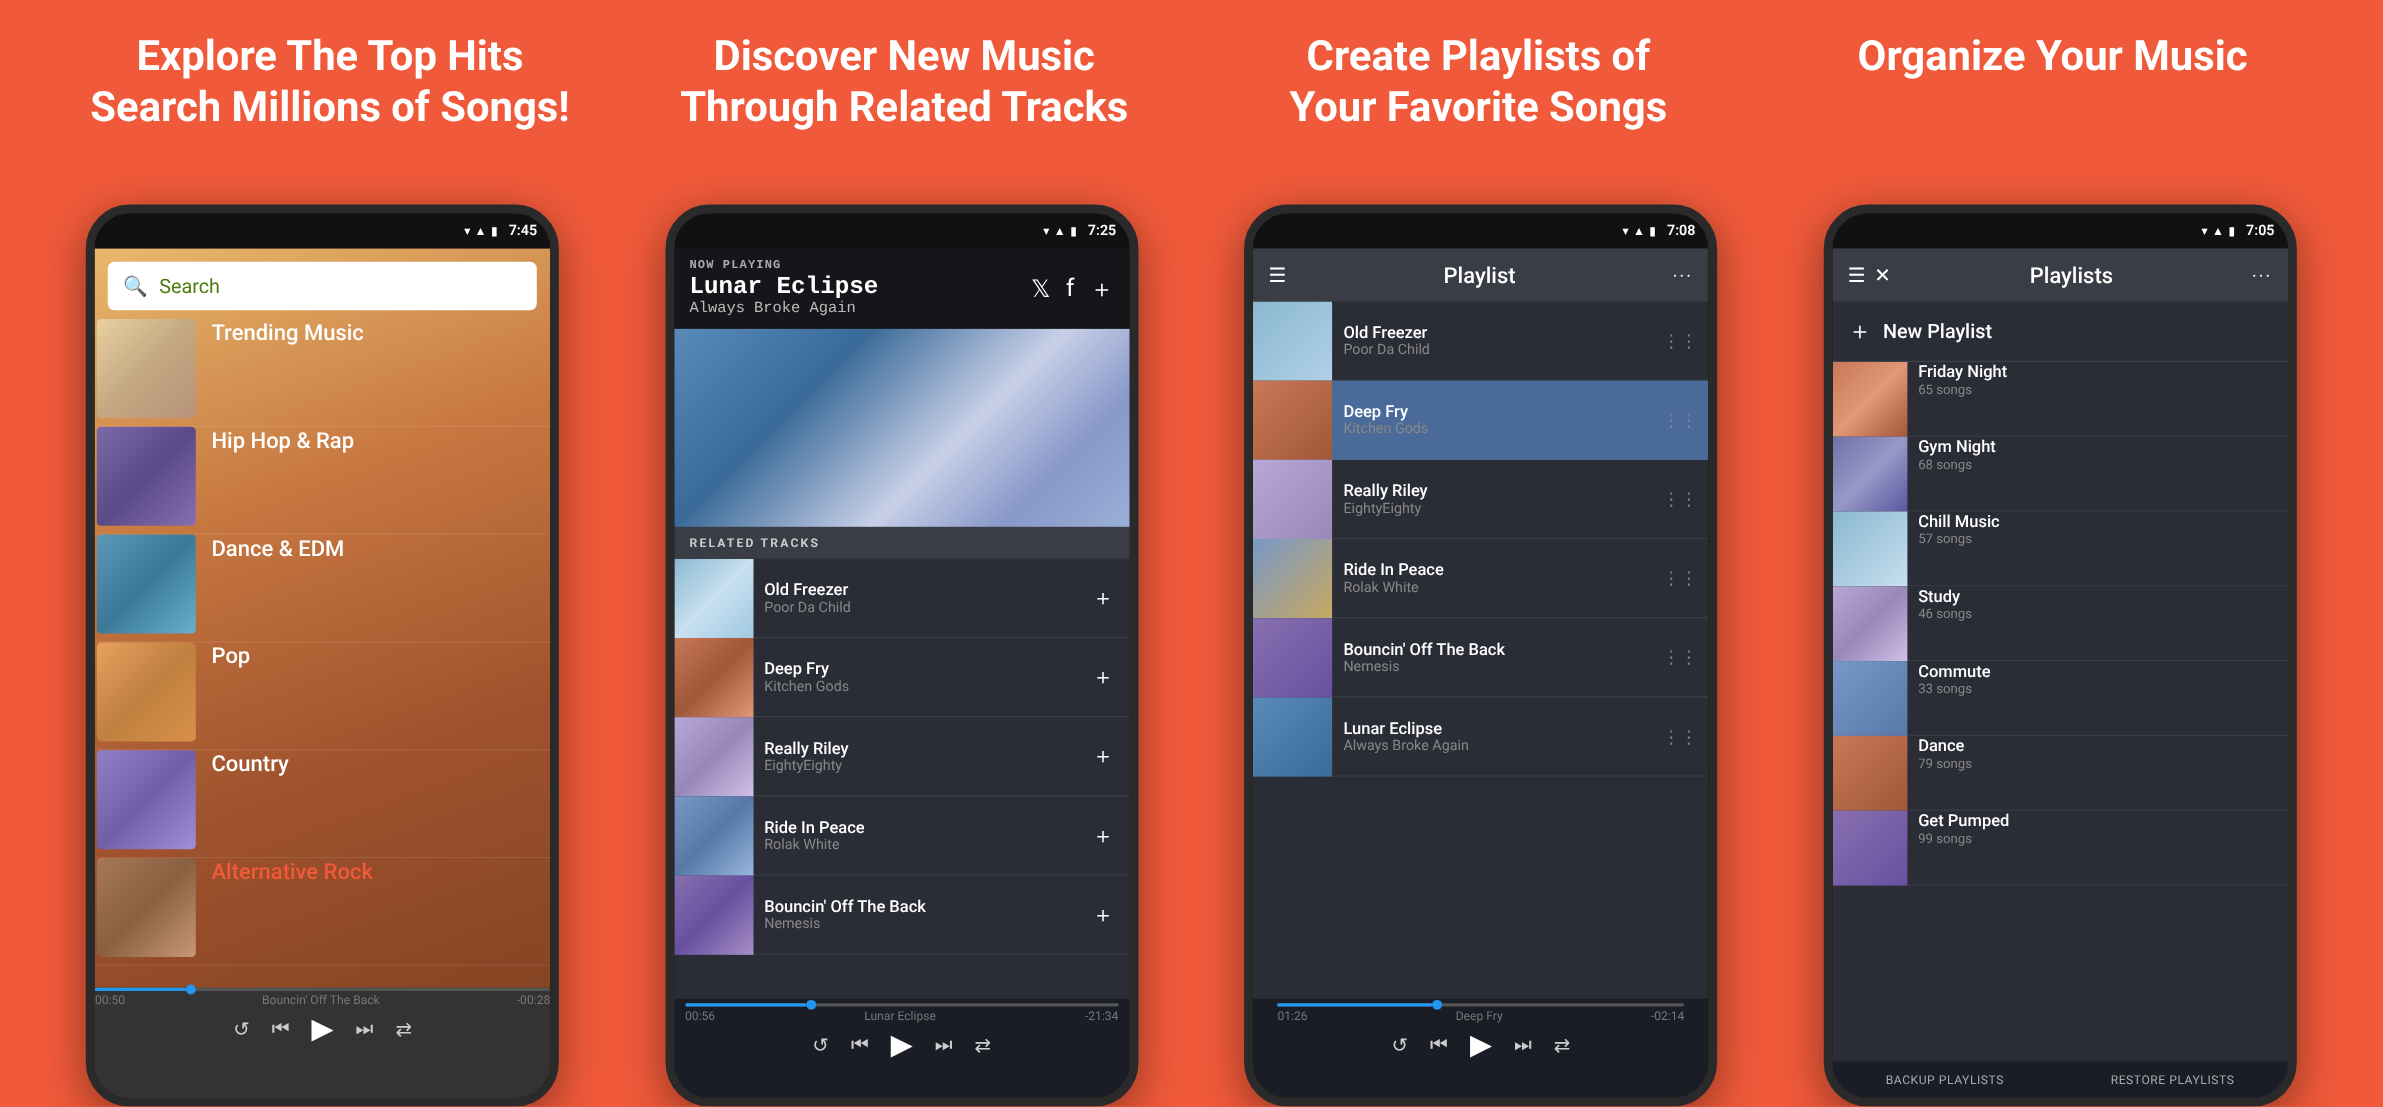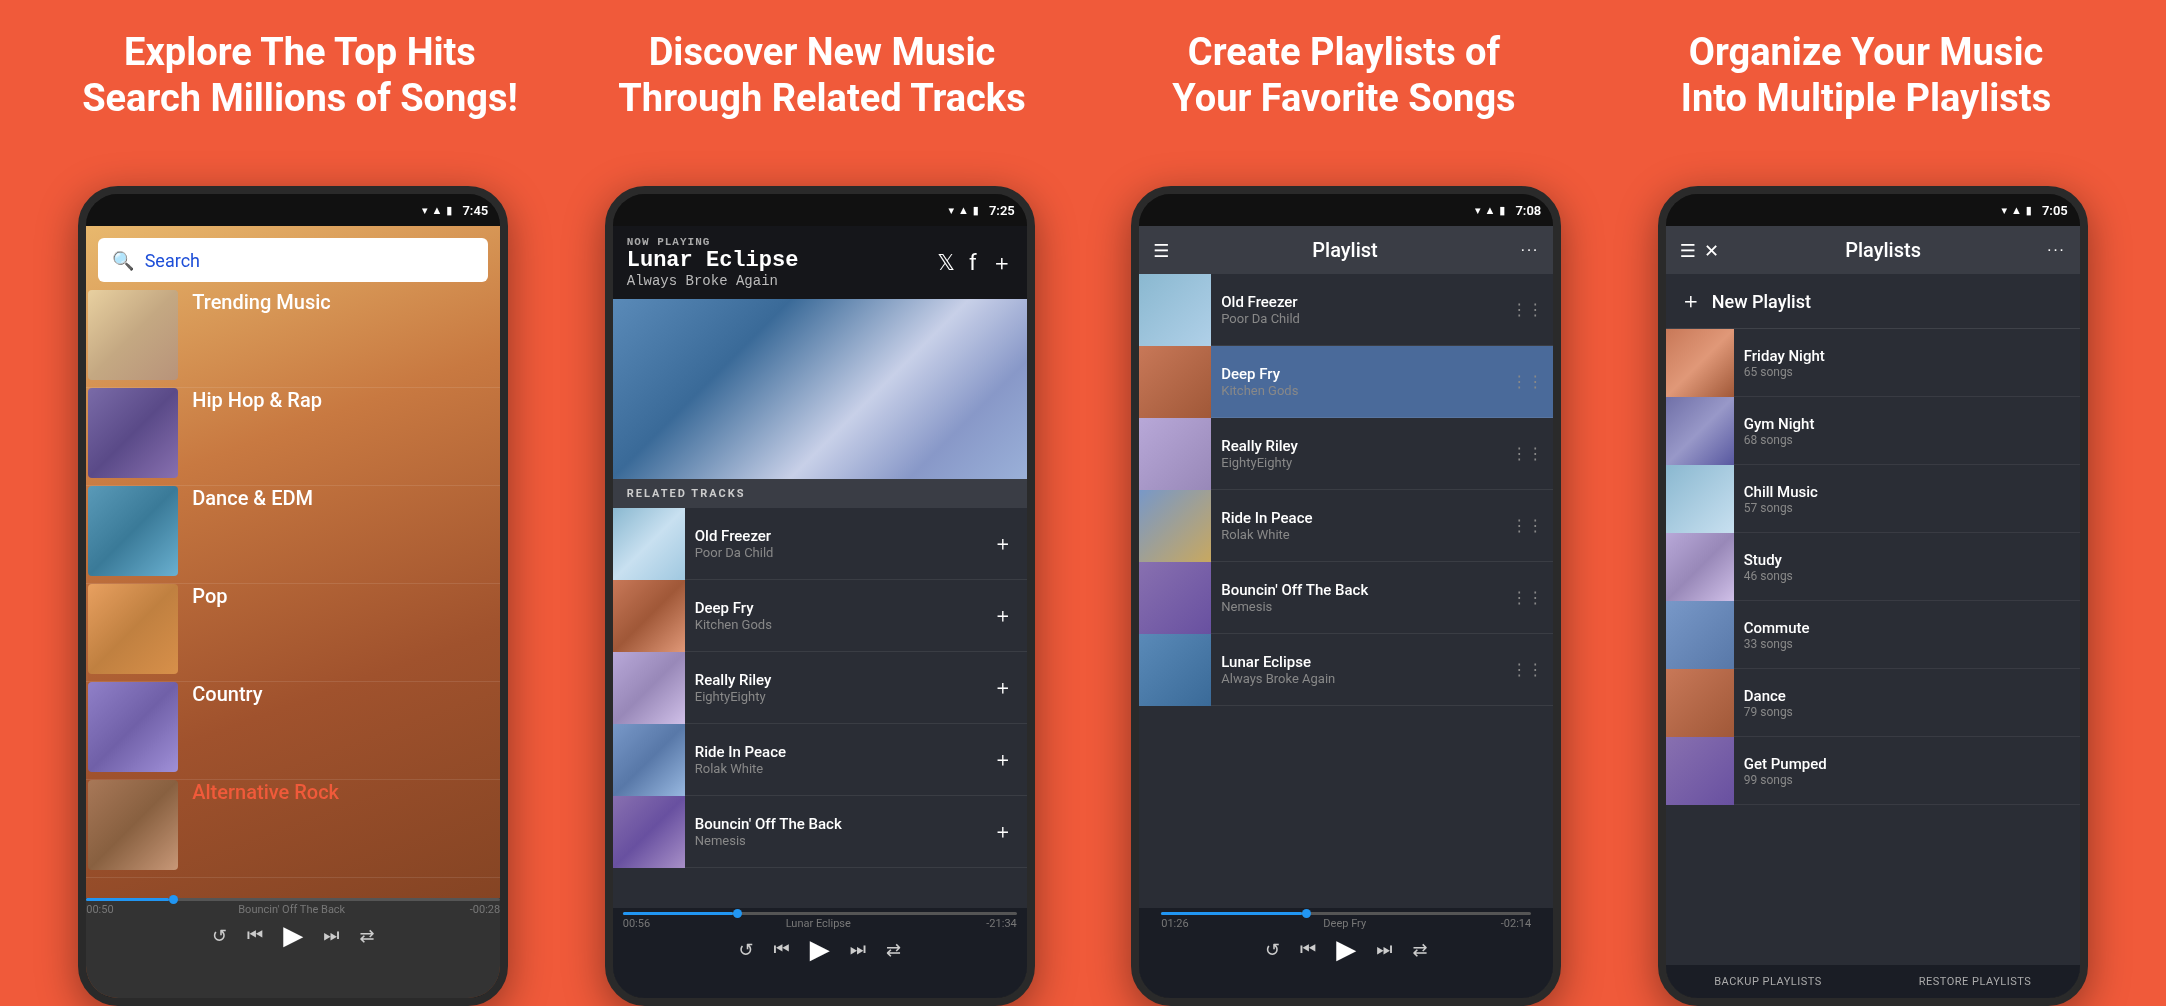--- a/index.html
+++ b/index.html
@@ -101,21 +101,21 @@
       gap: 10px;
       flex-shrink: 0;
     }
 
     .search-icon-circle {
       font-size: 18px;
       color: #888;
     }
 
     .search-placeholder {
-      color: #1d4ed8;
+      color: #4d7c0f;
       font-size: 18px;
     }
 
     .genre-list {
       flex: 1;
       overflow: hidden;
     }
 
     .genre-item {
       display: flex;
@@ -382,21 +382,21 @@
       font-weight: 500;
     }
 
     .playlists-list {
       flex: 1;
       overflow: hidden;
     }
 
     .pl-list-item {
       display: flex;
-      align-items: center;
+      align-items: flex-start;
       height: 68px;
       border-bottom: 1px solid rgba(255,255,255,0.07);
     }
 
     .pl-list-thumb {
       width: 68px;
       height: 68px;
       flex-shrink: 0;
     }
 
@@ -485,21 +485,20 @@
   <div class="header-title">
     <span>Discover New Music</span><br>
     <span>Through Related Tracks</span>
   </div>
   <div class="header-title">
     <span>Create Playlists of</span><br>
     <span>Your Favorite Songs</span>
   </div>
   <div class="header-title">
     <span>Organize Your Music</span><br>
-    <span>Into Multiple Playlists</span>
   </div>
 </div>
 
 <div class="phones-row">
 
   <div class="phone">
     <div class="phone-status-bar">
       <div class="status-icons">
         <span class="status-icon">▾</span>
         <span class="status-icon">▲</span>

